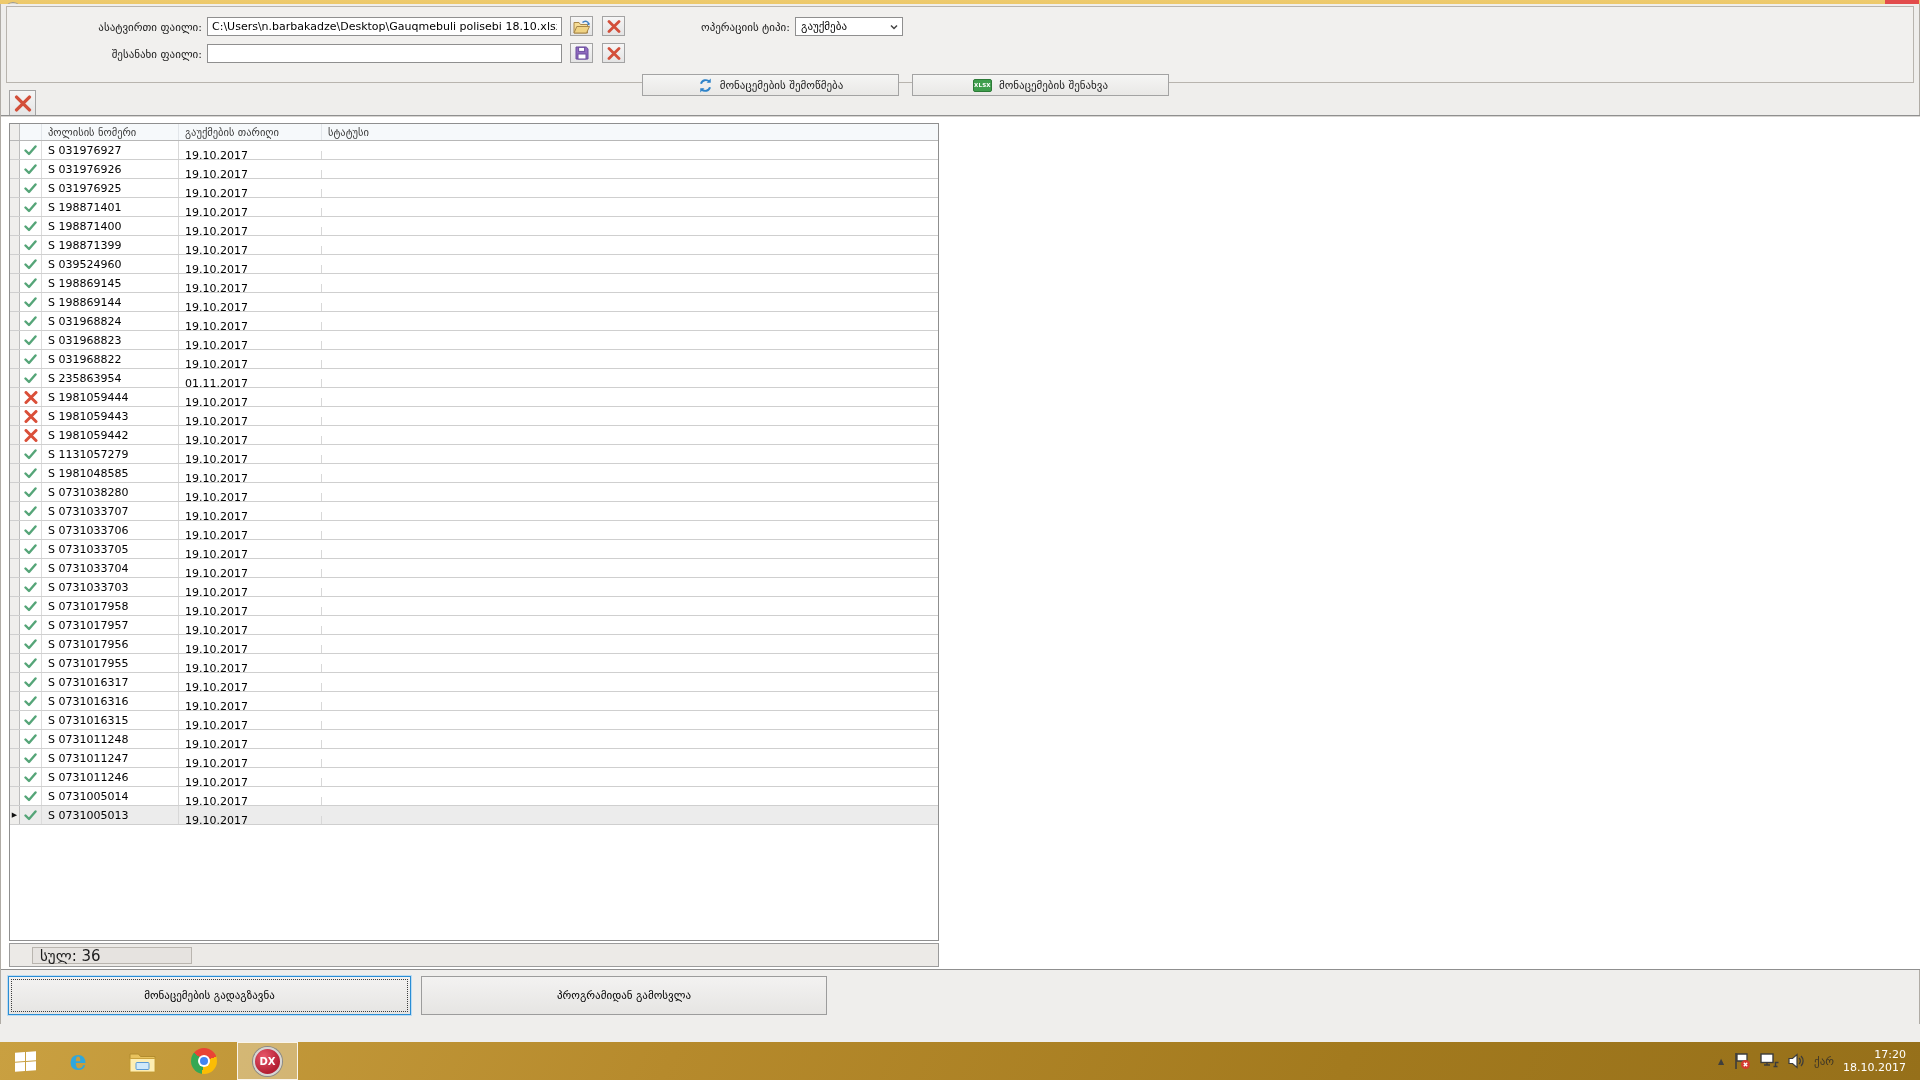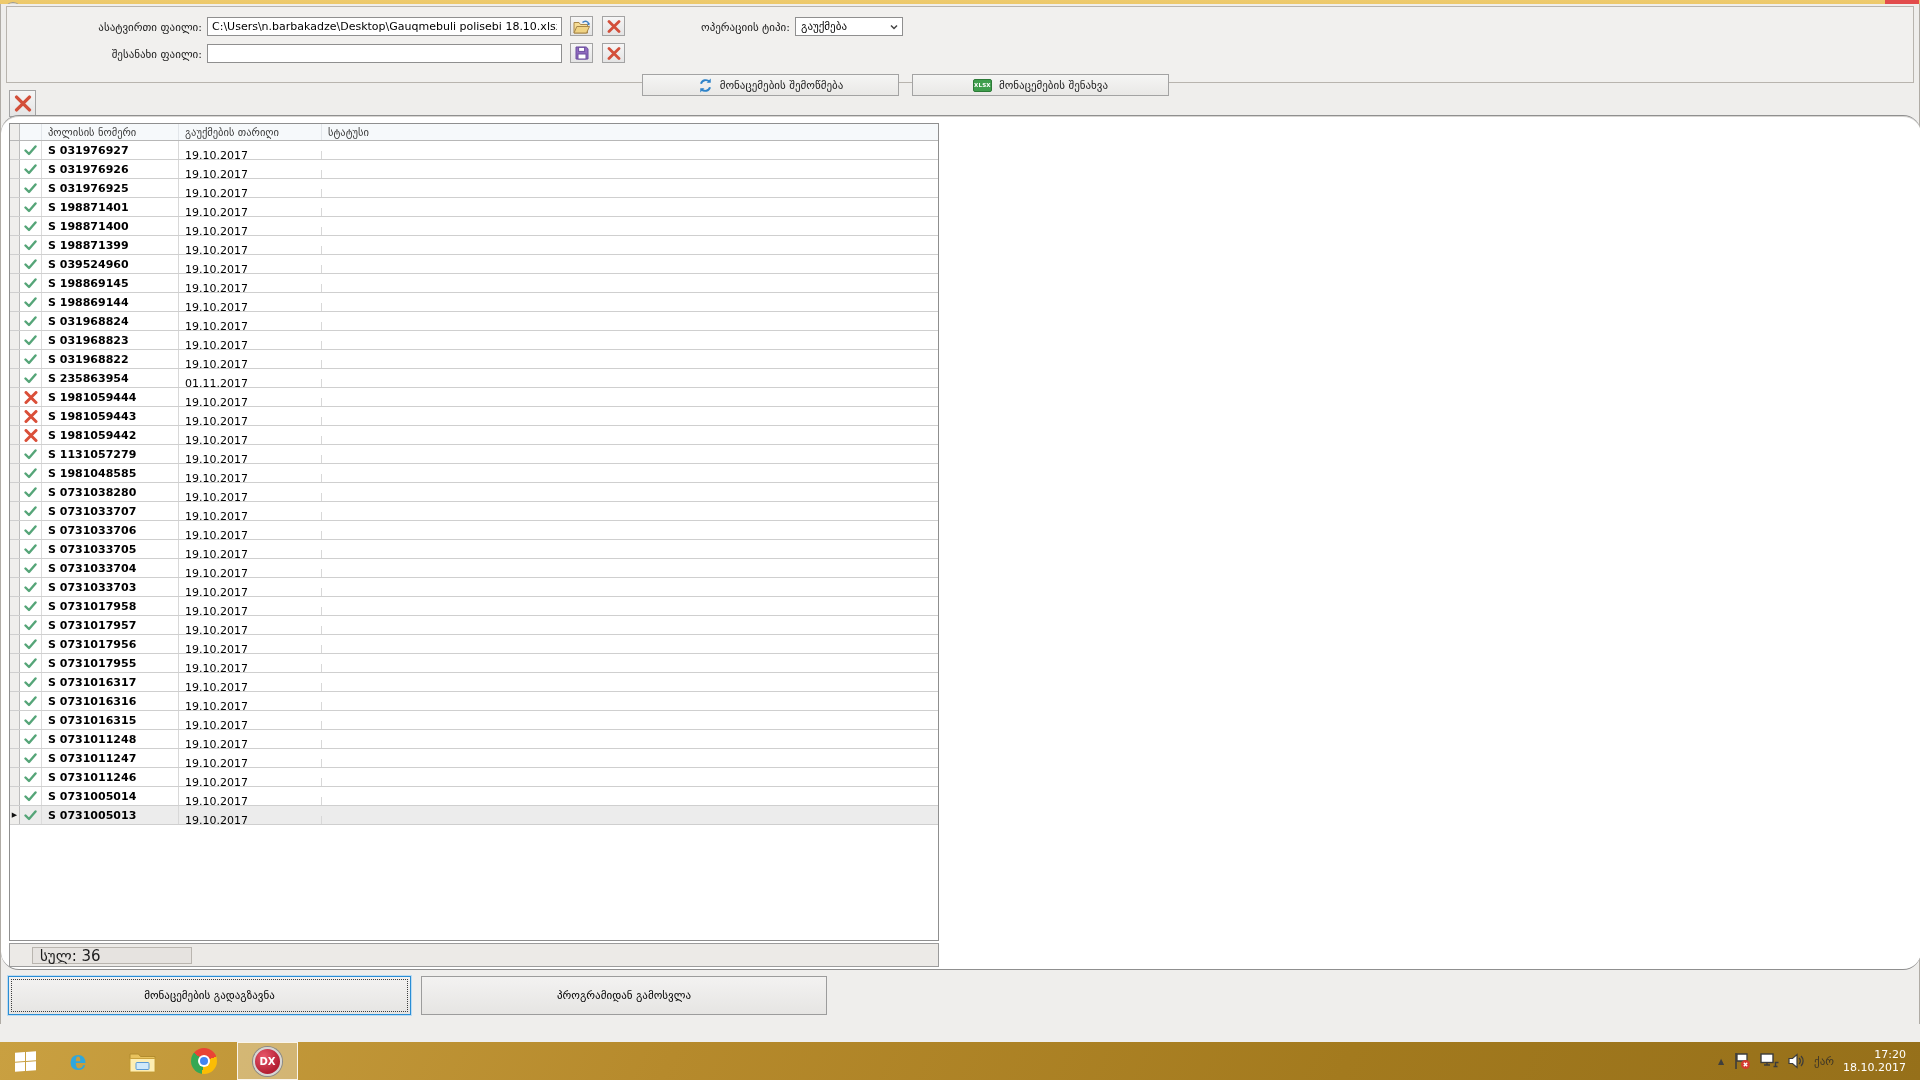--- a/index.html
+++ b/index.html
@@ -56,38 +56,38 @@
     width:19px; height:13px; background:#3f9e4d; border:1px solid #2c7a37; border-radius:2px;
     color:#fff; font-size:5.5px; font-weight:bold; letter-spacing:.2px; }
 
   
   .clear-btn { position:absolute; left:8px; top:86px; width:27px; height:27px;
     background:linear-gradient(to bottom,#f6f6f6,#e4e4e4); border:1px solid #a3a3a3;
     display:flex; align-items:center; justify-content:center; }
 
   
   .grid-host { position:absolute; left:0; top:111px; width:1920px; height:855px; background:#fff;
-    border-top:1px solid #8f8f8f; border-bottom:1px solid #8f8f8f; box-shadow:0 1px 0 #d7d5d2 inset;border-radius:18px; }
+    border-top:1px solid #8f8f8f; border-bottom:1px solid #8f8f8f; box-shadow:0 1px 0 #d7d5d2 inset; }
   .grid { position:absolute; left:8px; top:7px; width:930px; height:818px;
     border:1px solid #8f8f8f; background:#fff; overflow:hidden; }
   .grid-header { display:flex; height:17px; background:#f6f9fb; border-bottom:1px solid #b7b7b7;
     font-size:10.5px; color:#3a3a3a; }
   .gh-cell { display:flex; align-items:center; padding-left:6px; border-right:1px solid #e2e6ea; }
   .gh-ind { width:10px; background:#efeeec; border-right:1px solid #bdbdbd; padding:0; }
   .gh-icon { width:22px; padding:0; }
   .gh-policy { width:137px; }
   .gh-date { width:143px; }
   .gh-status { flex:1; border-right:none; }
   .grid-row { display:flex; height:19px; border-bottom:1px solid #cfcfcf; background:#fff; }
   .grid-row.selected { background:#ececec; }
   .cell { display:flex; align-items:center; font-size:11px; color:#000; }
   .cell-ind { width:10px; background:#efeeec; border-right:1px solid #bdbdbd;
     font-size:7px; color:#111; justify-content:center; }
   .cell-icon { width:22px; justify-content:center; border-right:1px solid #dcdcdc; }
-  .cell-policy { width:137px; padding-left:6px; border-right:1px solid #d8d8d8;font-weight:bold; }
+  .cell-policy { width:137px; padding-left:6px; border-right:1px solid #d8d8d8; }
   .cell-date { width:143px; padding-left:6px; border-right:1px solid #d8d8d8;margin-top:10px; }
   .cell-status { flex:1; }
 
   
   .grid-footer { position:absolute; left:8px; top:827px; width:930px; height:24px;
     background:#eceae7; border:1px solid #9b9b9b; }
   .footer-cell { position:absolute; left:22px; top:3px; width:160px; height:17px;
     background:#e6e3e0; border:1px solid #b9b5af; font-size:15px; color:#1c1c1c;
     display:flex; align-items:center; padding-left:7px; }
 

